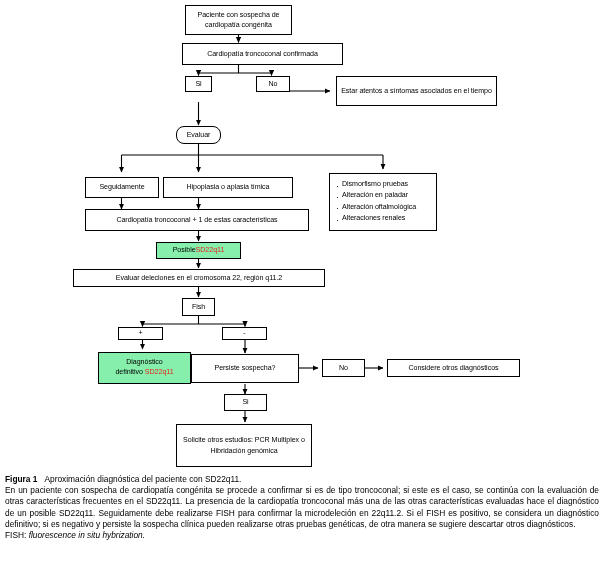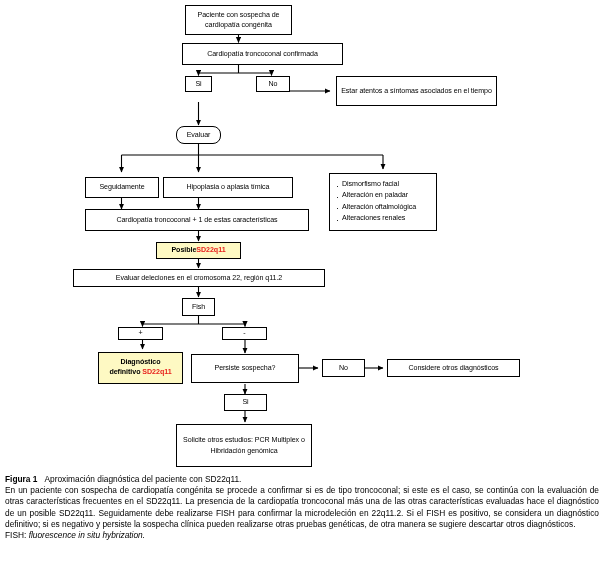--- a/index.html
+++ b/index.html
@@ -18,21 +18,21 @@
     border:1px solid #000;
     background:#ffffff;
     display:flex;align-items:center;justify-content:center;
     text-align:center;
     font-size:7.1px;
     line-height:1.42;
     letter-spacing:-0.05px;
     padding:1px 3px;
     z-index:2;
   }
-  .node.gray{background:#fef9c3;font-weight:bold;}
+  .node.gray{background:#86efac;}
   .node.left{justify-content:flex-start;text-align:left;align-items:flex-start;padding:5px 4px 2px 5px;}
   .red{color:#e8221e;}
   ul.bullets{margin:0;padding:0;list-style:none;}
   ul.bullets li{
     font-size:7.1px;line-height:1.62;white-space:nowrap;
     padding-left:7px;position:relative;
   }
   ul.bullets li:before{
     content:"\00B7";position:absolute;left:1px;top:-0.5px;font-size:9px;
   }
@@ -135,21 +135,21 @@
   <div class="node" style="left:85px;top:177px;width:74px;height:21px;">
     <span>Seguidamente</span>
   </div>
 
   <div class="node" style="left:163px;top:177px;width:130px;height:21px;">
     <span>Hipoplasia o aplasia tímica</span>
   </div>
 
   <div class="node left" style="left:329px;top:173px;width:108px;height:58px;">
     <ul class="bullets">
-      <li>Dismorfismo facial</li>
+      <li>Dismorfismo pruebas</li>
       <li>Alteración en paladar</li>
       <li>Alteración oftalmológica</li>
       <li>Alteraciones renales</li>
     </ul>
   </div>
 
   <div class="node" style="left:85px;top:209px;width:224px;height:22px;">
     <span>Cardiopatía troncoconal + 1 de estas características</span>
   </div>
 
@@ -167,21 +167,21 @@
   </div>
 
   <div class="node" style="left:118px;top:327px;width:45px;height:13px;">
     <span>+</span>
   </div>
 
   <div class="node" style="left:222px;top:327px;width:45px;height:13px;">
     <span>-</span>
   </div>
 
-  <div class="node gray" style="left:98px;top:352px;width:85px;height:32px;flex-direction:column;line-height:1.35;">
+  <div class="node gray" style="left:98px;top:352px;width:93px;height:32px;flex-direction:column;line-height:1.35;">
     <span>Diagnóstico</span>
     <span><span>definitivo </span><span class="red">SD22q11</span></span>
   </div>
 
   <div class="node" style="left:191px;top:354px;width:108px;height:29px;">
     <span>Persiste sospecha?</span>
   </div>
 
   <div class="node" style="left:322px;top:359px;width:43px;height:18px;">
     <span>No</span>

